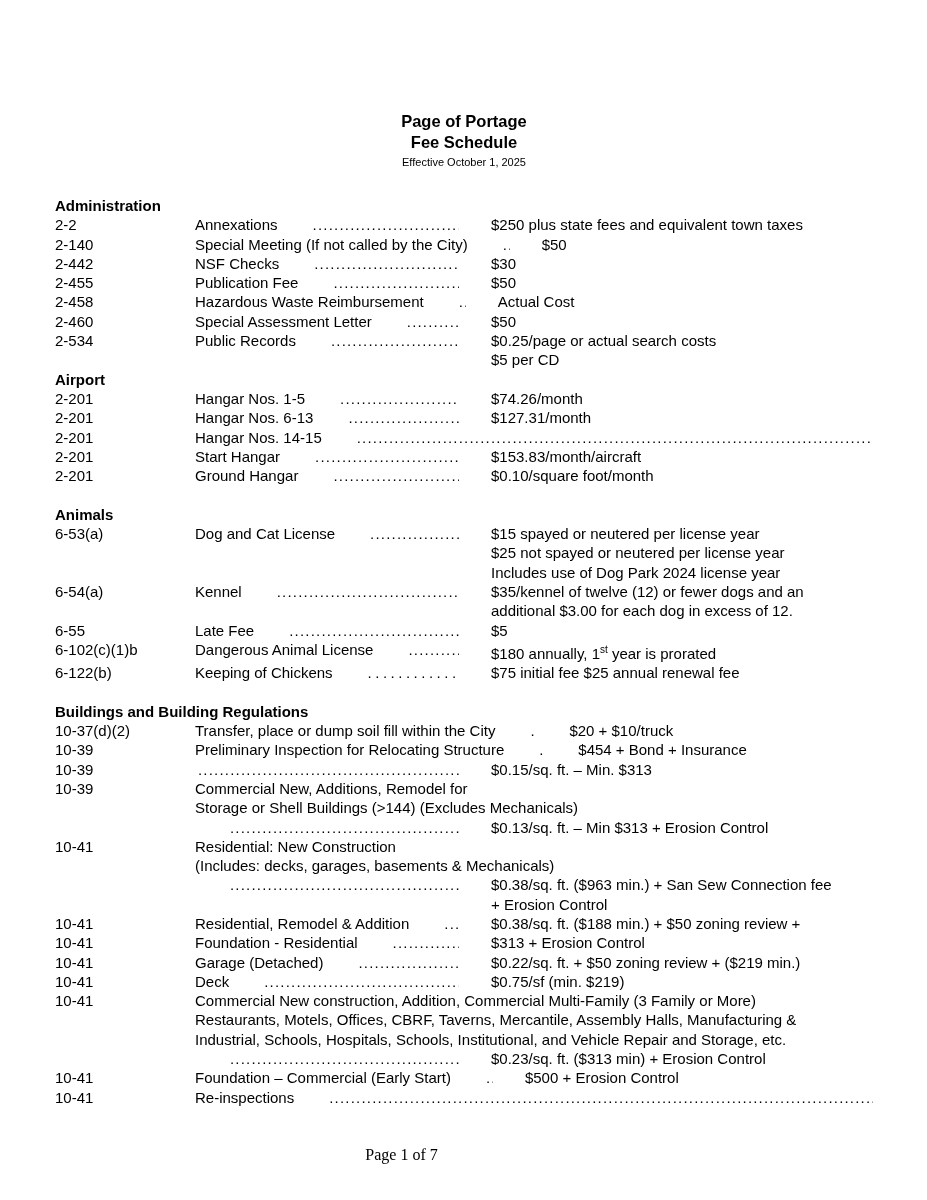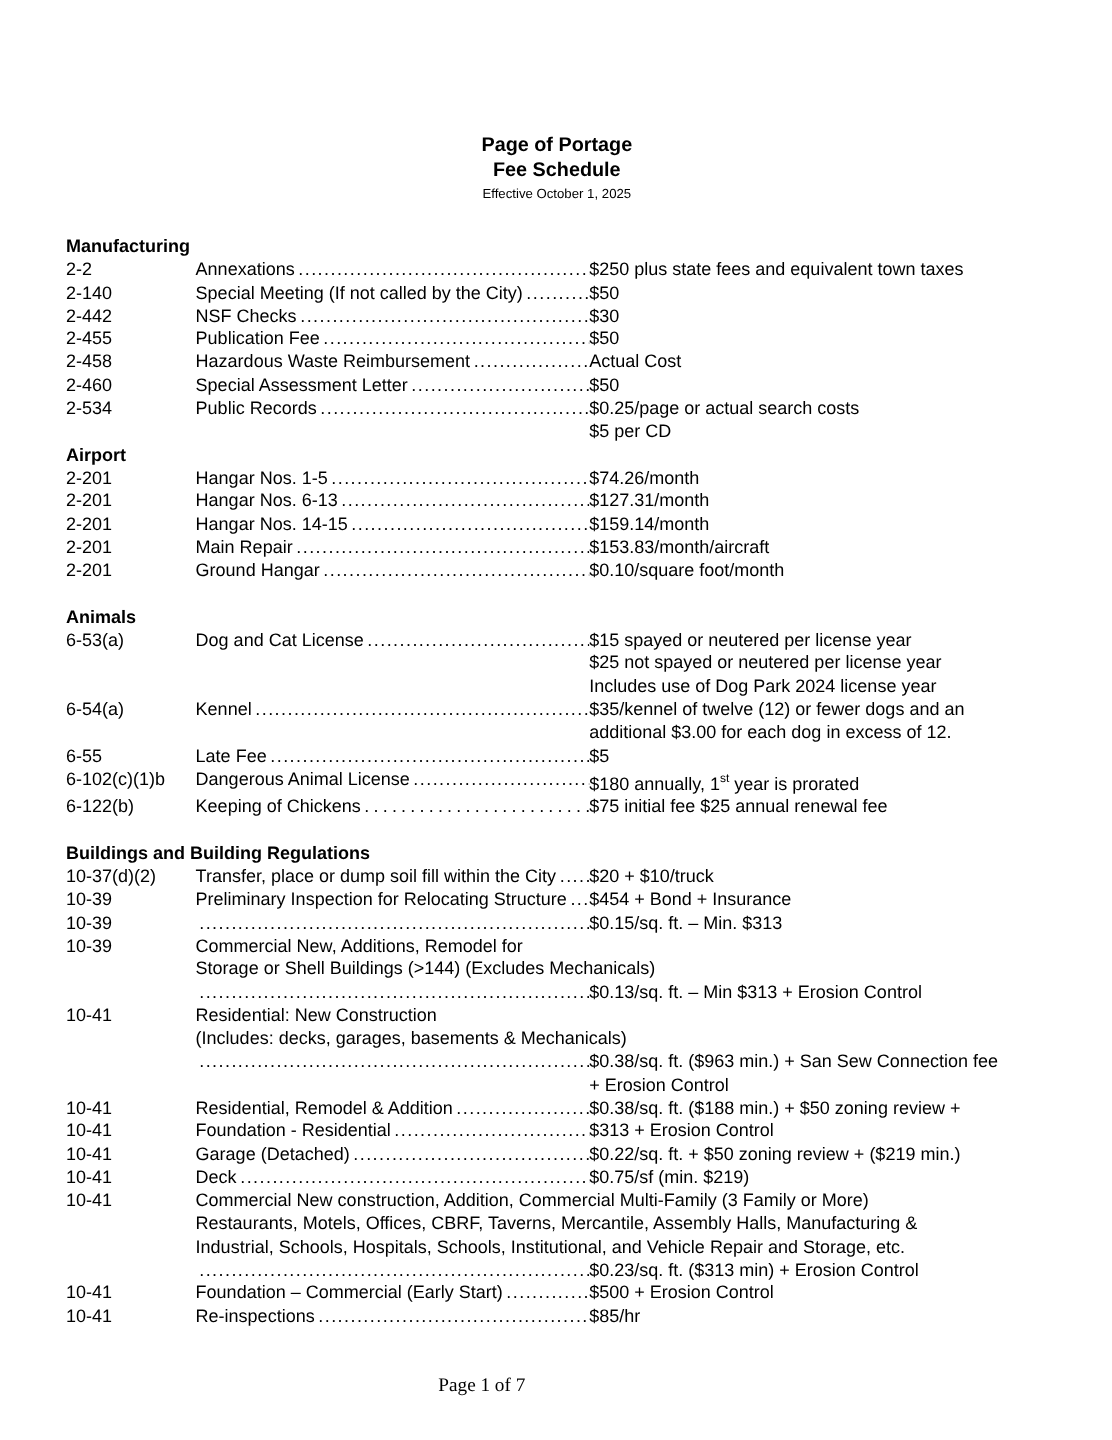--- a/index.html
+++ b/index.html
@@ -12,21 +12,21 @@
   .page-inner { position: absolute; left: 55px; top: 111px; width: 818px; }
 
   .titles { text-align: center; margin-bottom: 24px; }
   .title-main { font-size: 16.5px; font-weight: bold; line-height: 21px; }
   .title-sub  { font-size: 11px; line-height: 19px; }
 
   .section { font-size: 15px; line-height: 19.3px; }
   .section.gap { margin-top: 19.3px; }
   .heading { font-weight: bold; }
 
-  .row { display: flex; align-items: flex-start; }
+  .row { display: flex; align-items: flex-start; gap: 32px; }
   .code { flex: 0 0 108px; white-space: nowrap; }
   .desc { flex: 0 0 auto; white-space: nowrap; }
   .fill {
     flex: 1 1 auto; min-width: 10px;
     overflow: hidden; white-space: nowrap;
     padding: 0 5px 0 3px; box-sizing: border-box;
   }
   .fill.dots::after {
     content: "..........................................................................................................................................................";
     letter-spacing: 1.2px;
@@ -45,21 +45,21 @@
 <body>
 
 <div class="page-inner">
   <div class="titles">
     <div class="title-main">Page of Portage</div>
     <div class="title-main">Fee Schedule</div>
     <div class="title-sub">Effective October 1, 2025</div>
   </div>
   <div id="sections">
       <div class="section">
-        <div class="heading">Manufacturing</div>
+        <div class="heading">Administration</div>
         <div class="row">
           <span class="code">2-2</span>
           <span class="desc">Annexations</span>
           <span class="fill dots"></span>
           <span class="fee">$250 plus state fees and equivalent town taxes</span>
         </div>
         <div class="row">
           <span class="code">2-140</span>
           <span class="desc">Special Meeting (If not called by the City)</span>
           <span class="fill dots"></span>
@@ -113,25 +113,24 @@
         <div class="row">
           <span class="code">2-201</span>
           <span class="desc">Hangar Nos. 6-13</span>
           <span class="fill dots"></span>
           <span class="fee">$127.31/month</span>
         </div>
         <div class="row">
           <span class="code">2-201</span>
           <span class="desc">Hangar Nos. 14-15</span>
           <span class="fill dots"></span>
-          <span class="fee">$159.14/month</span>
-        </div>
-        <div class="row">
-          <span class="code">2-201</span>
-          <span class="desc">Main Repair</span>
+        </div>
+        <div class="row">
+          <span class="code">2-201</span>
+          <span class="desc">Start Hangar</span>
           <span class="fill dots"></span>
           <span class="fee">$153.83/month/aircraft</span>
         </div>
         <div class="row">
           <span class="code">2-201</span>
           <span class="desc">Ground Hangar</span>
           <span class="fill dots"></span>
           <span class="fee">$0.10/square foot/month</span>
         </div>
       </div>
@@ -284,19 +283,18 @@
         <div class="row">
           <span class="code">10-41</span>
           <span class="desc">Foundation – Commercial (Early Start)</span>
           <span class="fill dots"></span>
           <span class="fee">$500 + Erosion Control</span>
         </div>
         <div class="row">
           <span class="code">10-41</span>
           <span class="desc">Re-inspections</span>
           <span class="fill dots"></span>
-          <span class="fee">$85/hr</span>
         </div>
       </div>
     </div>
 </div>
 
 <div class="footer">Page 1 of 7</div>
 
 </body></html>

